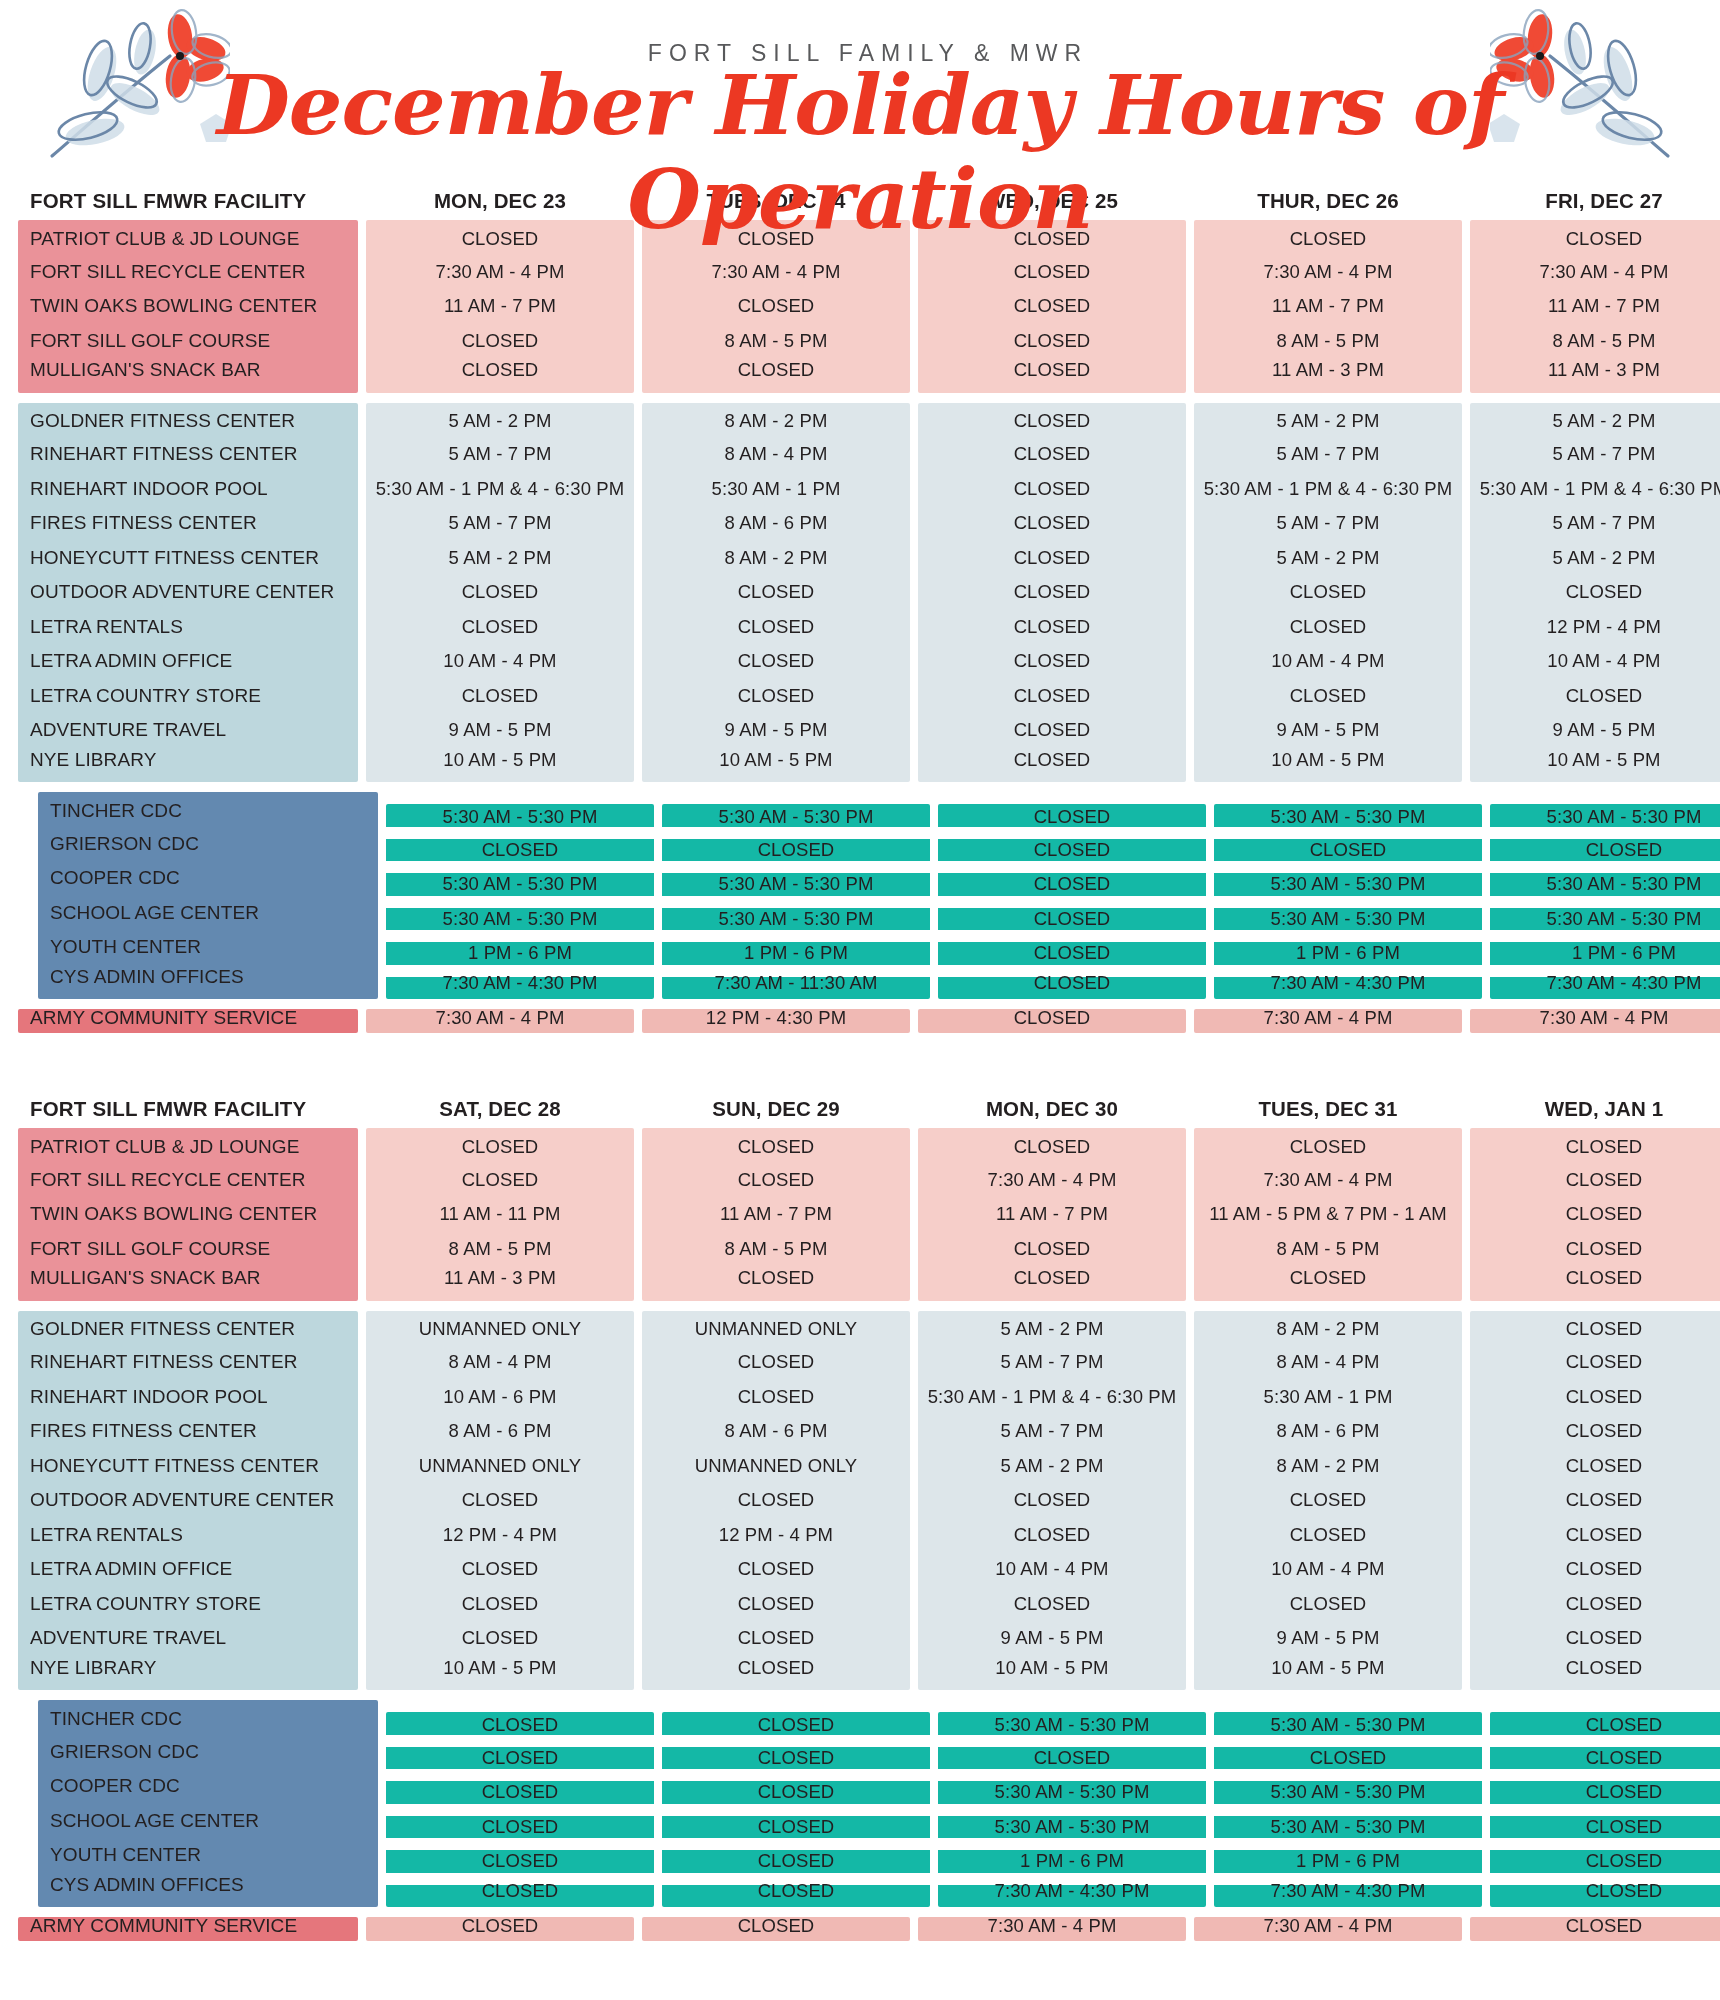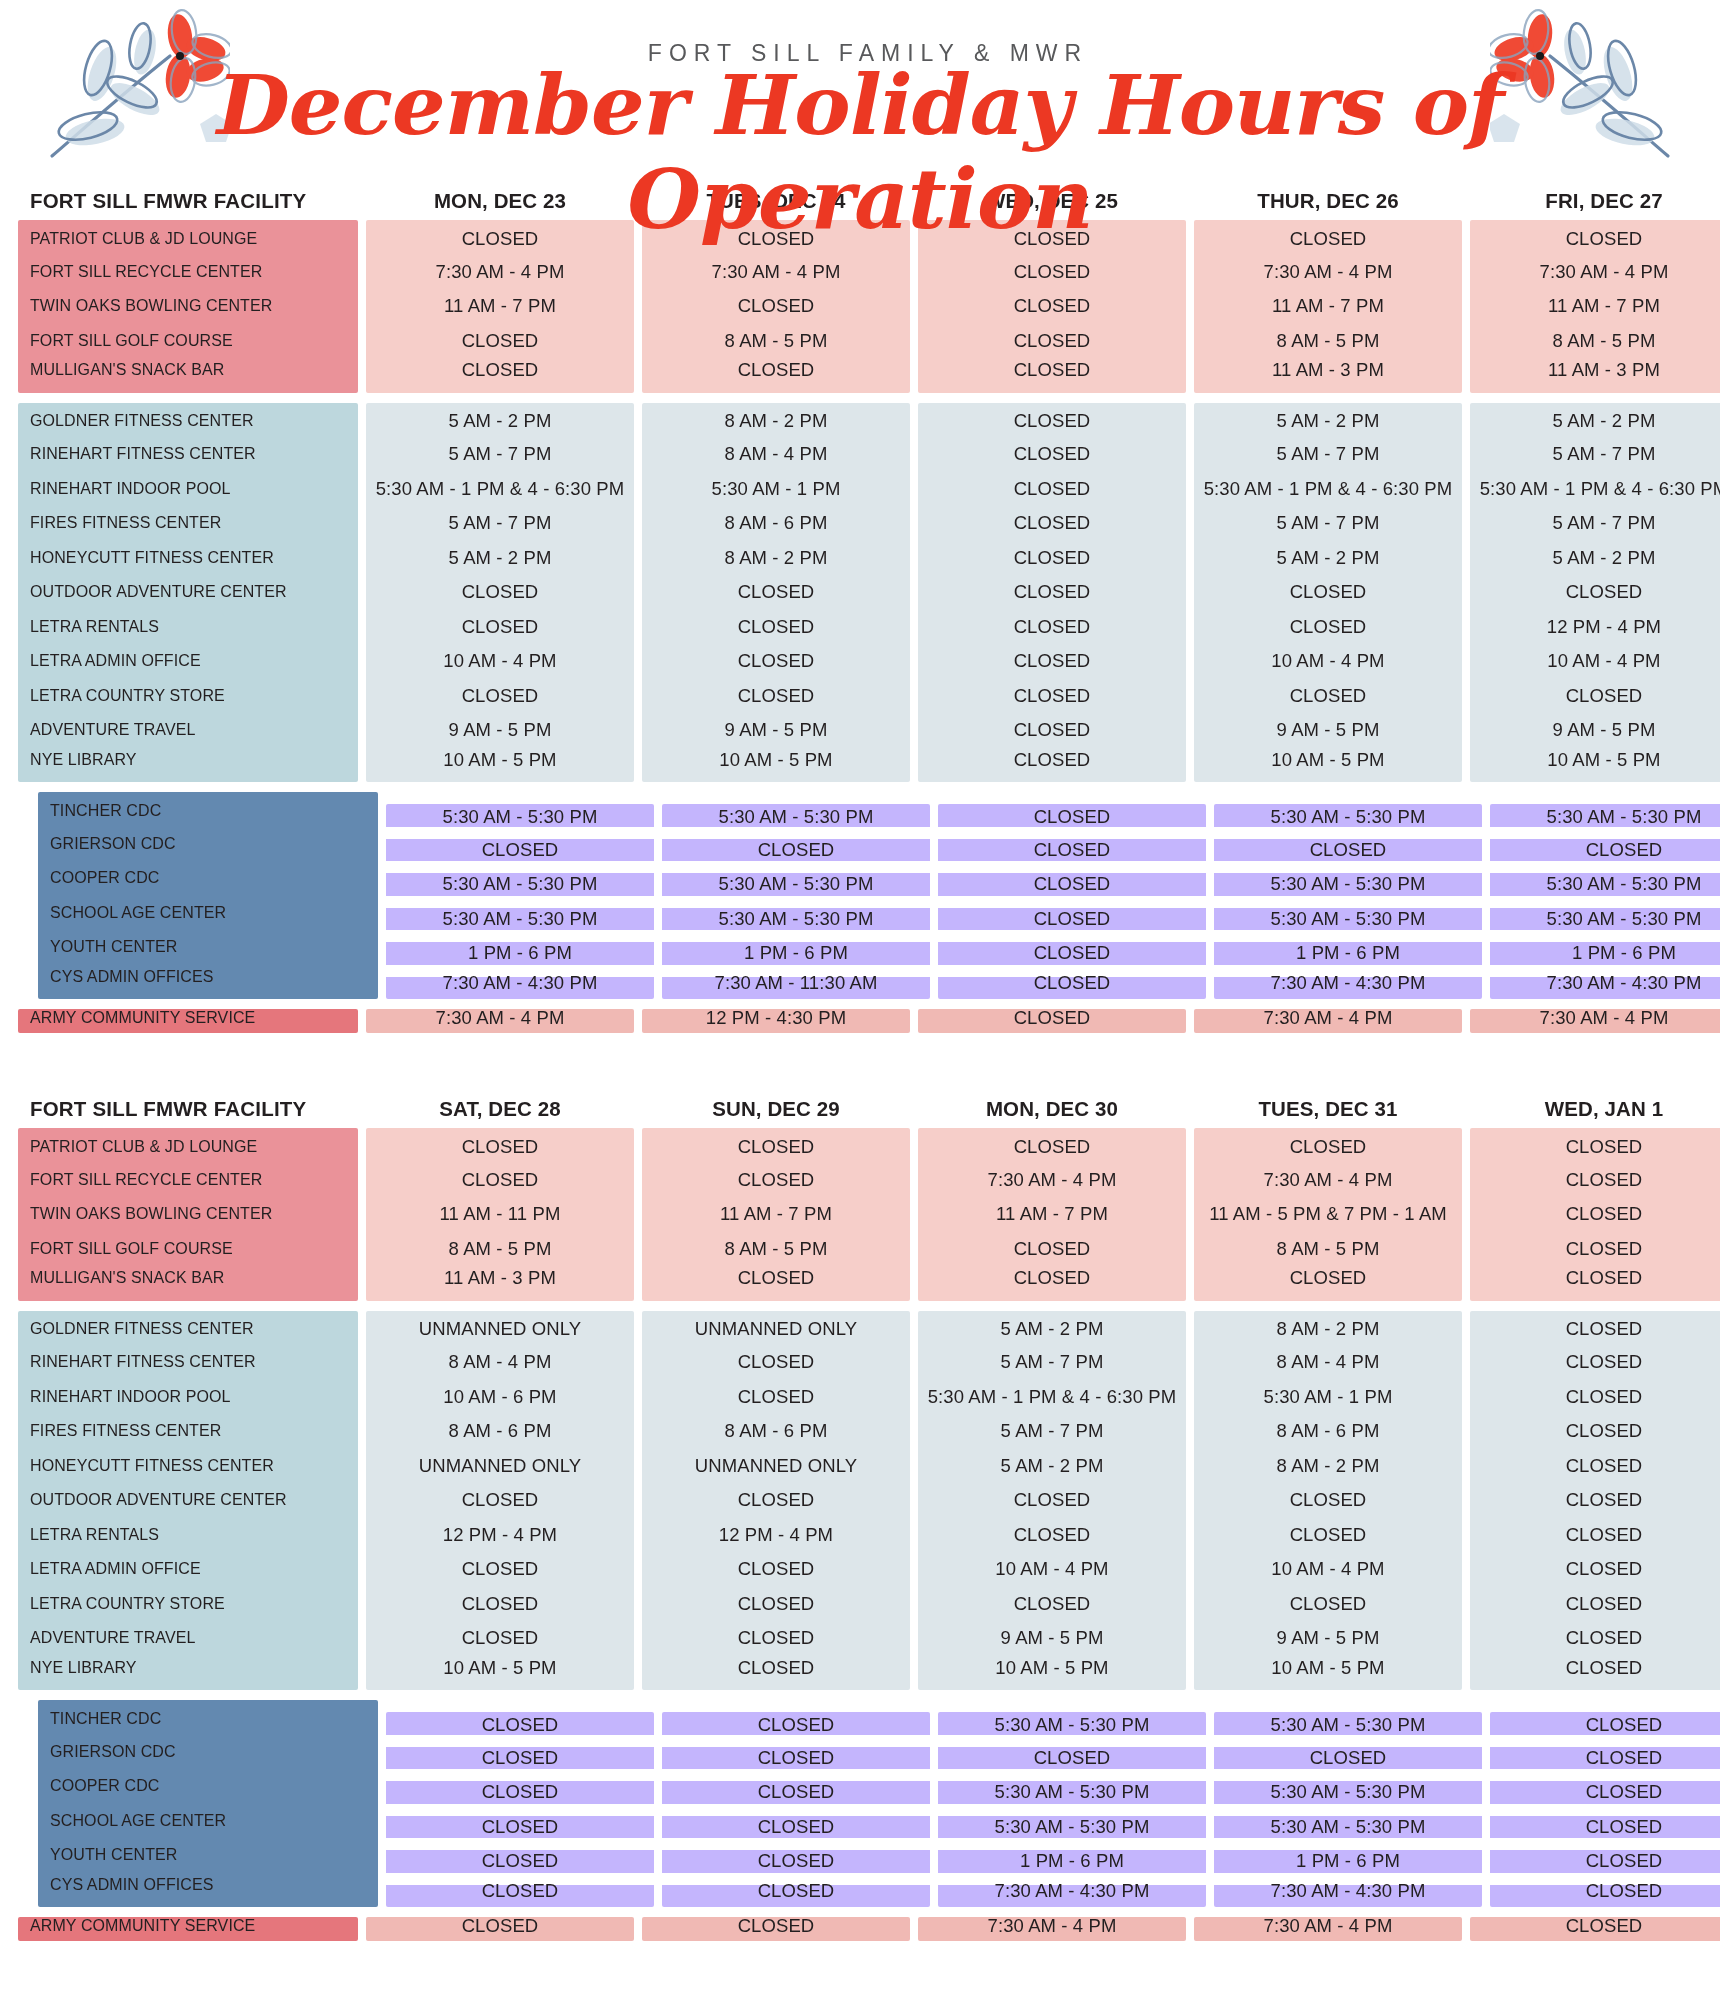--- a/index.html
+++ b/index.html
@@ -89,34 +89,34 @@
     display: flex;
     align-items: center;
     font-size: 19px;
     color: #231f20;
     letter-spacing: 0.1px;
     white-space: nowrap;
   }
   .cell.label {
     justify-content: flex-start;
     padding-left: 12px;
-    font-size: 16px;
+    font-size: 19px;
   }
   .cell.value {
     justify-content: center;
     font-size: 18.5px;
   }
 
   
   .g-pink   .cell.label { background: #ea9299; }
   .g-pink   .cell.value { background: #f6cec9; }
   .g-teal   .cell.label { background: #bdd7dd; }
   .g-teal   .cell.value { background: #dde6ea; }
   .g-blue   .cell.label { background: #6389b0; margin-left: 20px; }
-  .g-blue   .cell.value { background: #c4b5fd; margin-top: 12px; }
+  .g-blue   .cell.value { background: #14b8a6; margin-top: 12px; }
   .g-acs    .cell.label { background: #e5767c; }
   .g-acs    .cell.value { background: #f0b9b4; }
 
   
   .group .row:first-child .cell { border-radius: 2px 2px 0 0; }
   .group .row:last-child  .cell { border-radius: 0 0 2px 2px; }
   .group.single .row .cell { border-radius: 2px; }
 
   
   .group .row:first-child .cell { padding-top: 3px; }

